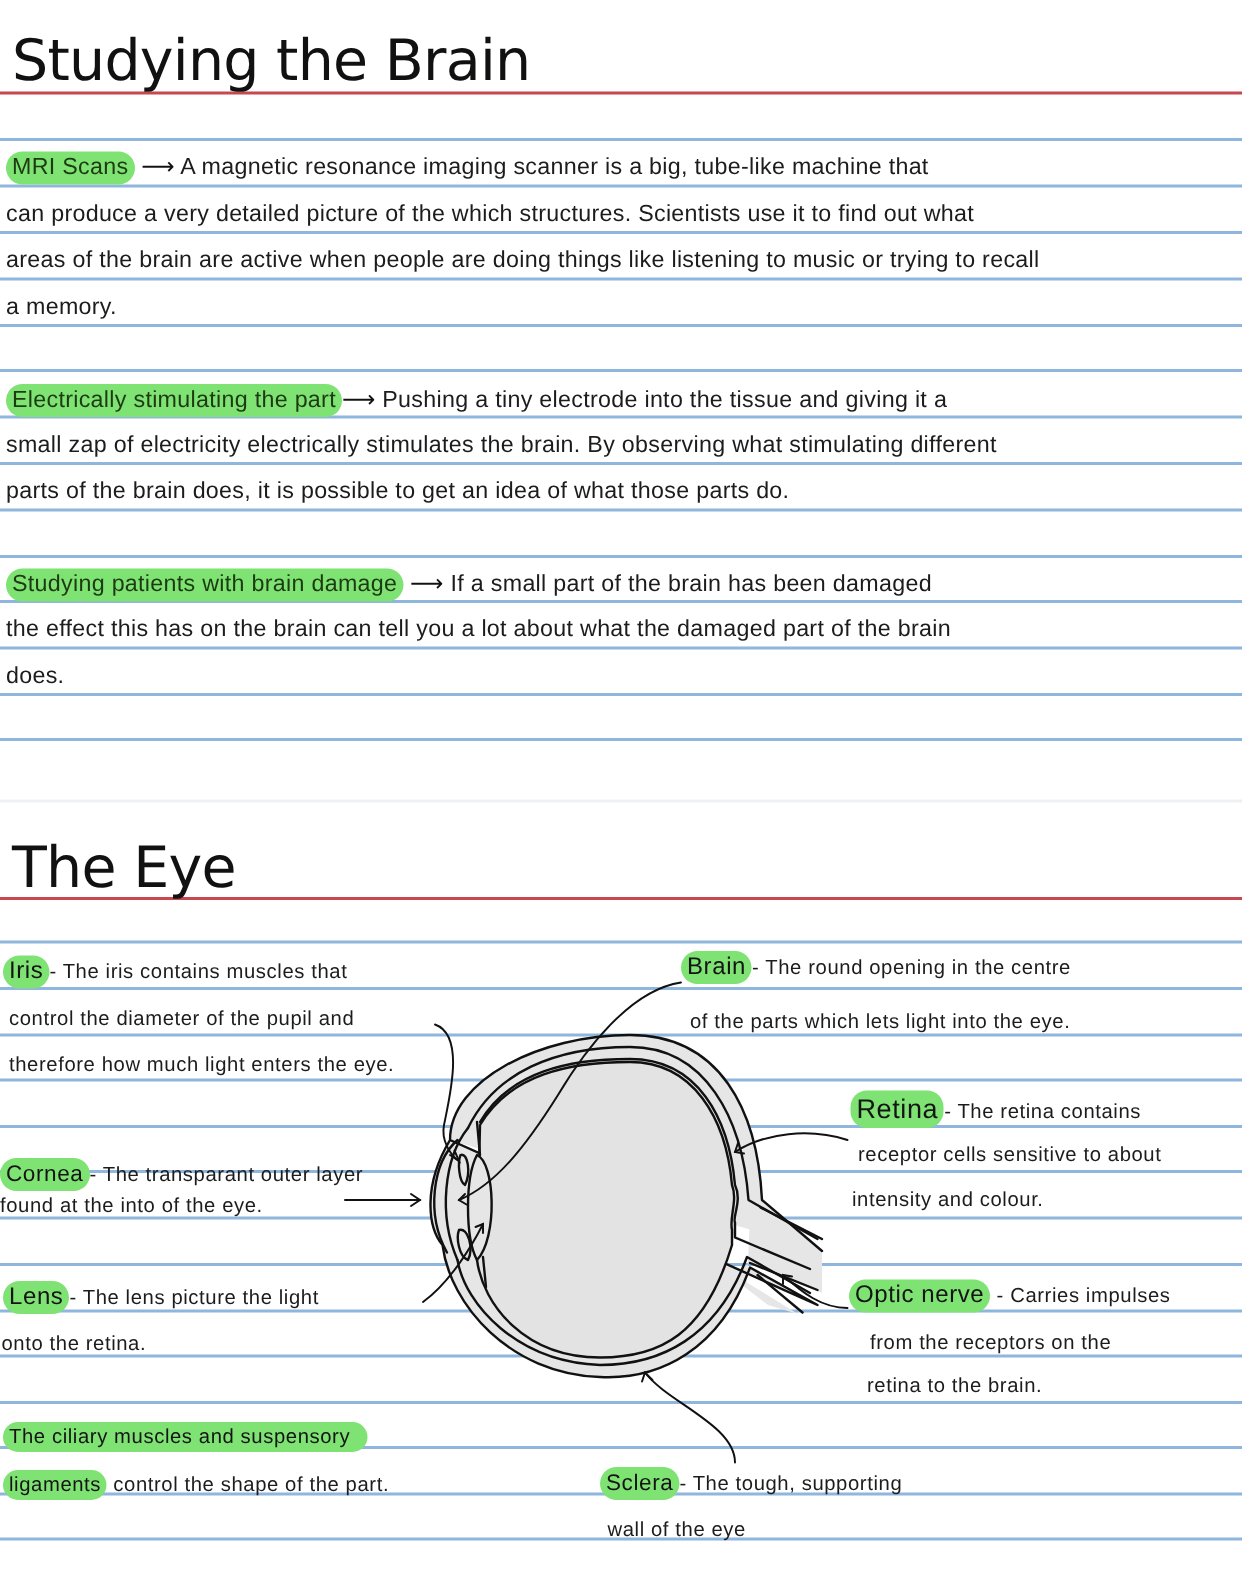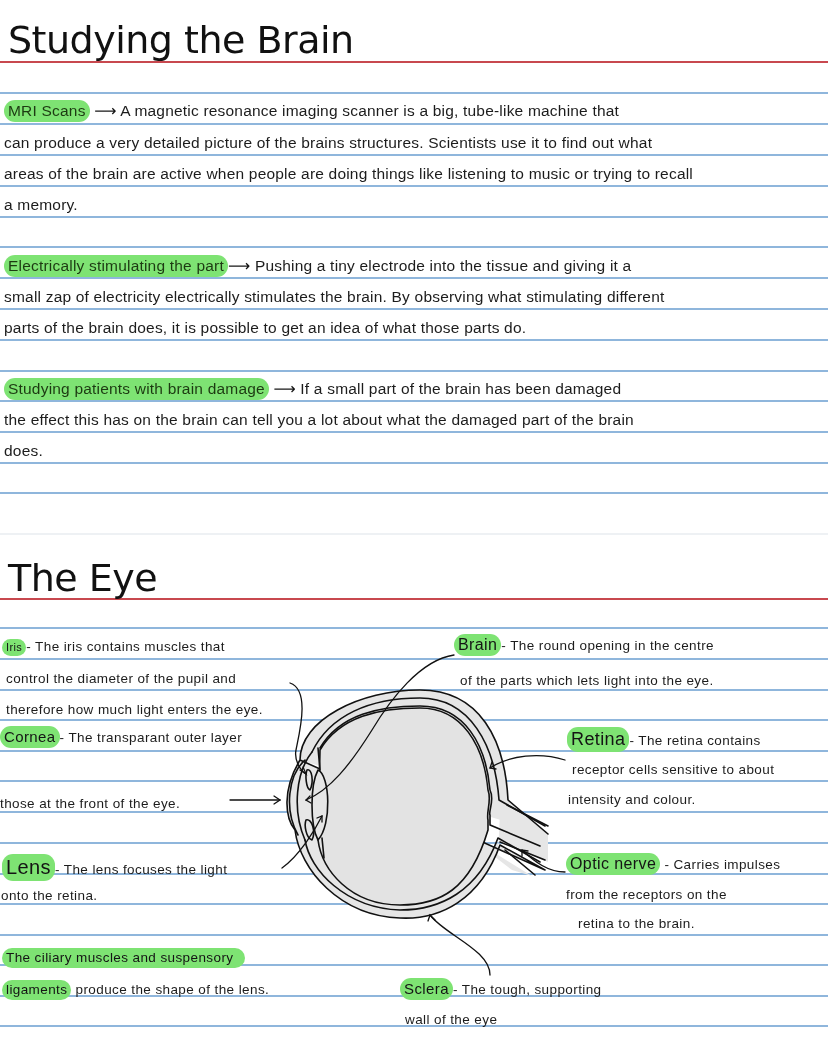--- a/index.html
+++ b/index.html
@@ -68,21 +68,21 @@
   <div class="rule" style="top:1025px"></div>
 </div>
 
 <div class="title t1">Studying the Brain</div>
 
 <div class="line" style="top:102px">
   <span class="hl">MRI Scans</span>
   <span class="arrow">⟶</span>
   <span>A magnetic resonance imaging scanner is a big, tube-like machine that</span>
 </div>
-<div class="line" style="top:134px">can produce a very detailed picture of the brains structures. Scientists use it to find out what</div>
+<div class="line" style="top:134px">can produce a very detailed picture of the which structures. Scientists use it to find out what</div>
 <div class="line" style="top:165px">areas of the brain are active when people are doing things like listening to music or trying to recall</div>
 <div class="line" style="top:196px">a memory.</div>
 
 <div class="line" style="top:257px">
   <span class="hl">Electrically stimulating the part</span><span class="arrow">⟶</span>
   <span>Pushing a tiny electrode into the tissue and giving it a</span>
 </div>
 <div class="line" style="top:288px">small zap of electricity electrically stimulates the brain. By observing what stimulating different</div>
 <div class="line" style="top:319px">parts of the brain does, it is possible to get an idea of what those parts do.</div>
 
@@ -90,65 +90,65 @@
   <span class="hl">Studying patients with brain damage</span>
   <span class="arrow">⟶</span>
   <span>If a small part of the brain has been damaged</span>
 </div>
 <div class="line" style="top:411px">the effect this has on the brain can tell you a lot about what the damaged part of the brain</div>
 <div class="line" style="top:442px">does.</div>
 
 <div class="title t2">The Eye</div>
 
 <div class="line small" style="top:639px;left:2px">
-  <span class="hl dark" style="font-size:11px">Iris</span><span>-</span>
+  <span class="hl dark" style="font-size:16px">Iris</span><span>-</span>
   <span>The iris contains muscles that</span>
 </div>
 <div class="line small" style="top:671px;left:6px">control the diameter of the pupil and</div>
 <div class="line small" style="top:702px;left:6px">therefore how much light enters the eye.</div>
 
-<div class="line small" style="top:728px;left:0px">
+<div class="line small" style="top:774px;left:0px">
   <span class="hl dark" style="font-size:15px">Cornea</span><span>-</span>
   <span>The transparant outer layer</span>
 </div>
-<div class="line small" style="top:796px;left:0px">those at the front of the eye.</div>
+<div class="line small" style="top:796px;left:0px">found at the into of the eye.</div>
 
 <div class="line small" style="top:856px;left:2px">
-  <span class="hl dark" style="font-size:20px">Lens</span><span>-</span>
-  <span>The lens focuses the light</span>
+  <span class="hl dark" style="font-size:16px">Lens</span><span>-</span>
+  <span>The lens picture the light</span>
 </div>
 <div class="line small" style="top:888px;left:1px">onto the retina.</div>
 
 <div class="line small" style="top:950px;left:2px">
   <span class="hl dark" style="padding-right:12px">The ciliary muscles and suspensory</span>
 </div>
 <div class="line small" style="top:982px;left:2px">
   <span class="hl dark">ligaments</span>
-  <span>produce the shape of the lens.</span>
+  <span>control the shape of the part.</span>
 </div>
 
 <div class="line small" style="top:636px;left:454px">
   <span class="hl dark" style="font-size:16px">Brain</span><span>-</span>
   <span>The round opening in the centre</span>
 </div>
 <div class="line small" style="top:673px;left:460px">of the parts which lets light into the eye.</div>
 
 <div class="line small" style="top:729px;left:567px">
   <span class="hl dark" style="font-size:18px">Retina</span><span>-</span>
   <span>The retina contains</span>
 </div>
 <div class="line small" style="top:762px;left:572px">receptor cells sensitive to about</div>
 <div class="line small" style="top:792px;left:568px">intensity and colour.</div>
 
 <div class="line small" style="top:855px;left:566px">
   <span class="hl dark" style="font-size:16px">Optic nerve</span>
   <span>-</span>
   <span>Carries impulses</span>
 </div>
-<div class="line small" style="top:887px;left:566px">from the receptors on the</div>
+<div class="line small" style="top:887px;left:580px">from the receptors on the</div>
 <div class="line small" style="top:916px;left:578px">retina to the brain.</div>
 
 <div class="line small" style="top:980px;left:400px">
   <span class="hl dark" style="font-size:15px">Sclera</span><span>-</span>
   <span>The tough, supporting</span>
 </div>
 <div class="line small" style="top:1012px;left:405px">wall of the eye</div>
 
 <svg class="diagram" viewBox="0 0 828 1053">
   <g fill="none" stroke="#111" stroke-width="1.6" stroke-linecap="round" stroke-linejoin="round">

